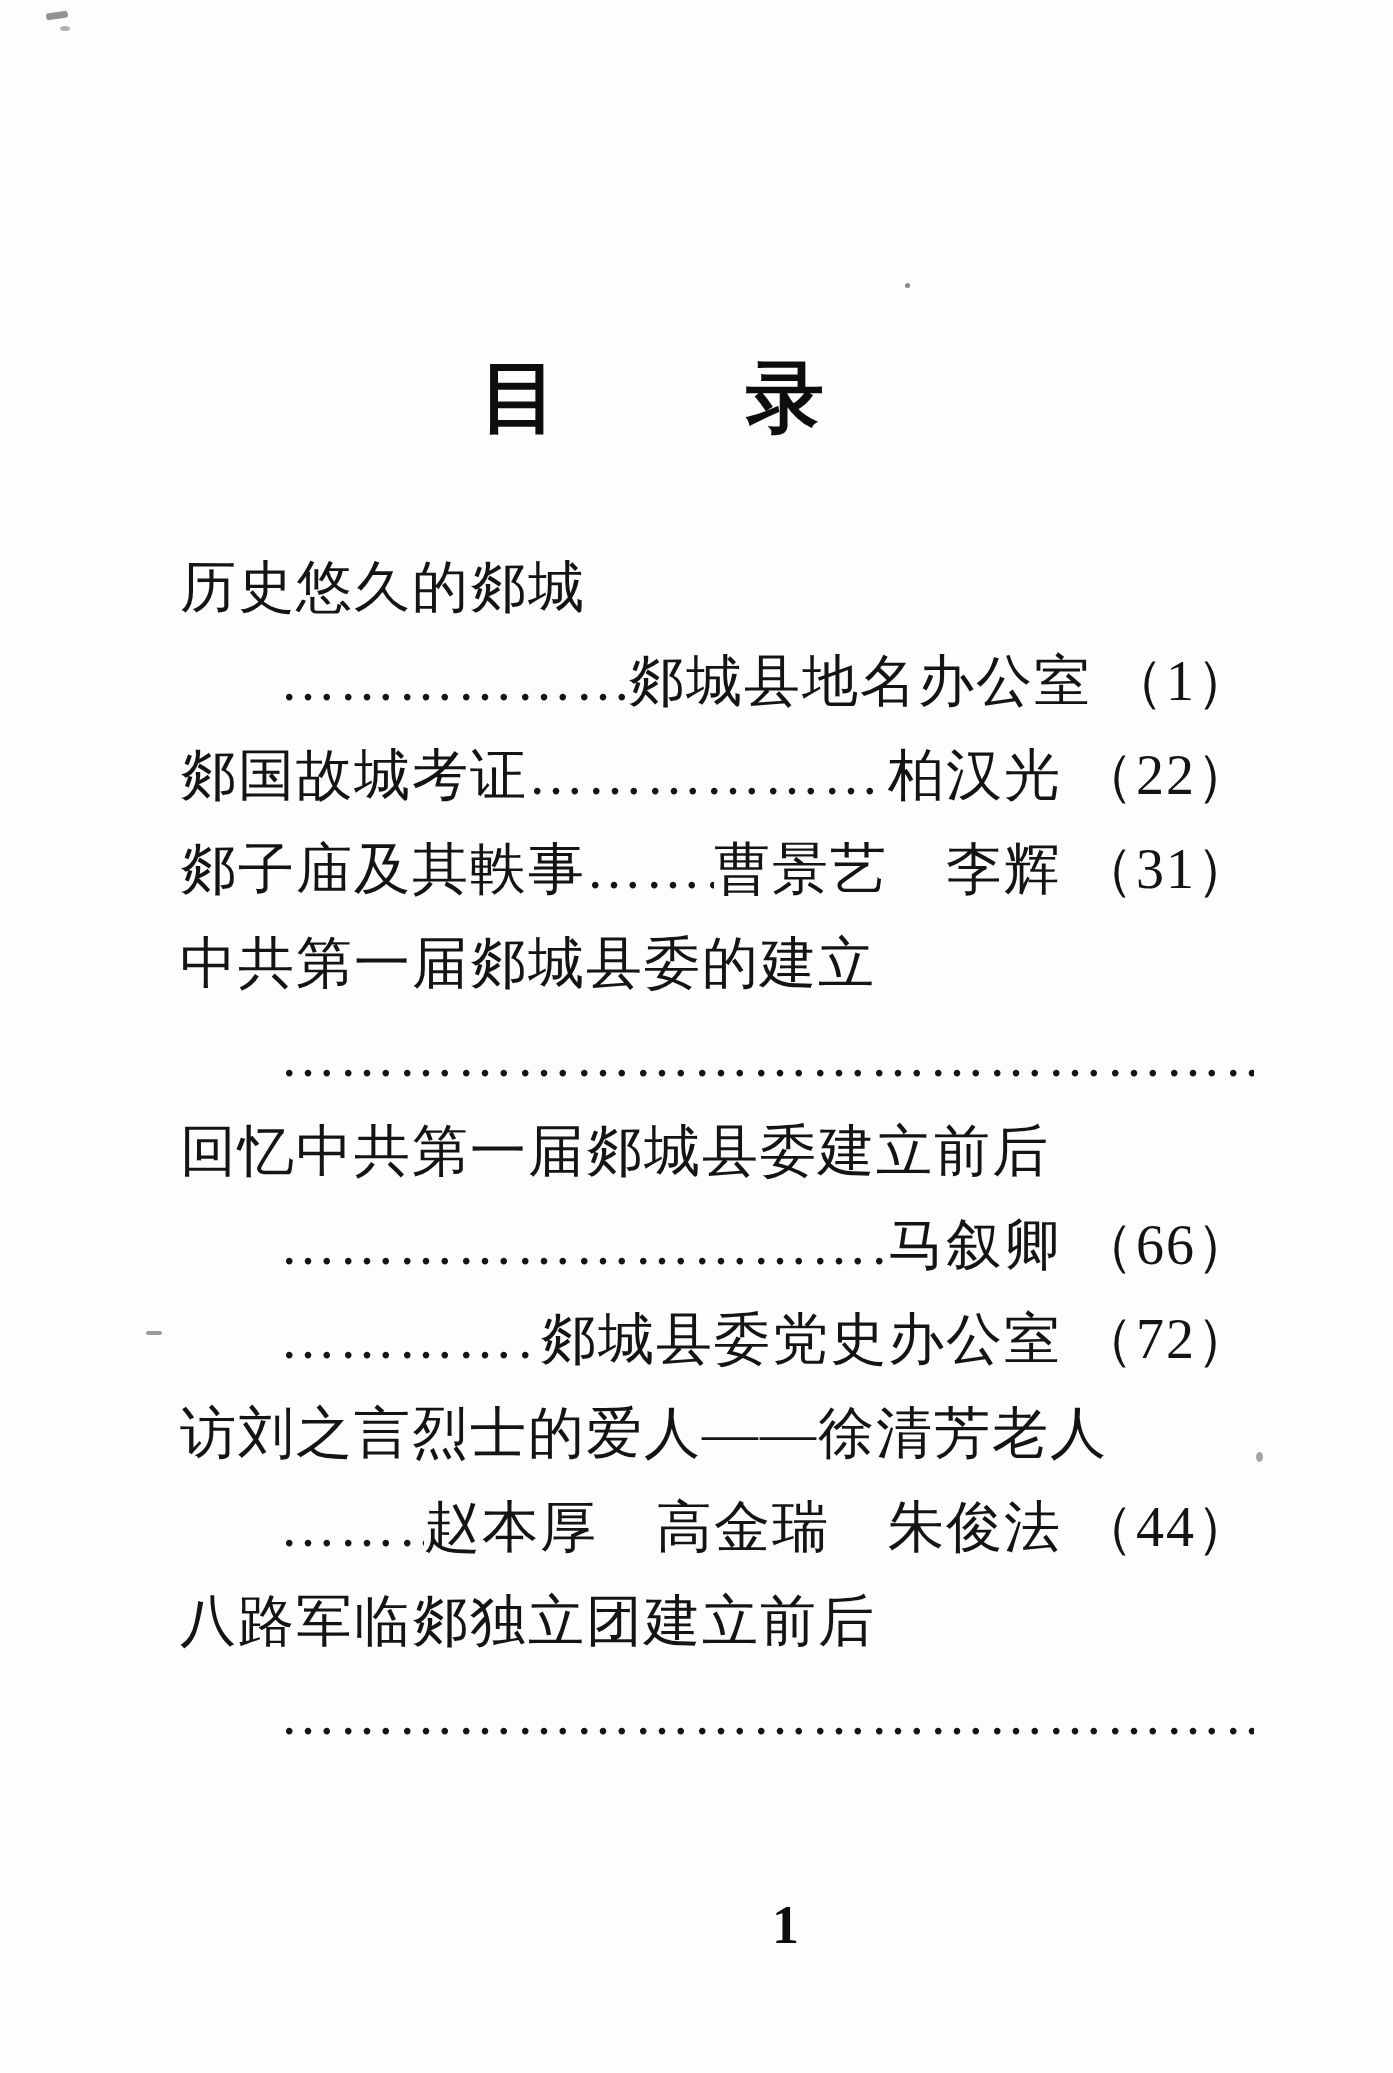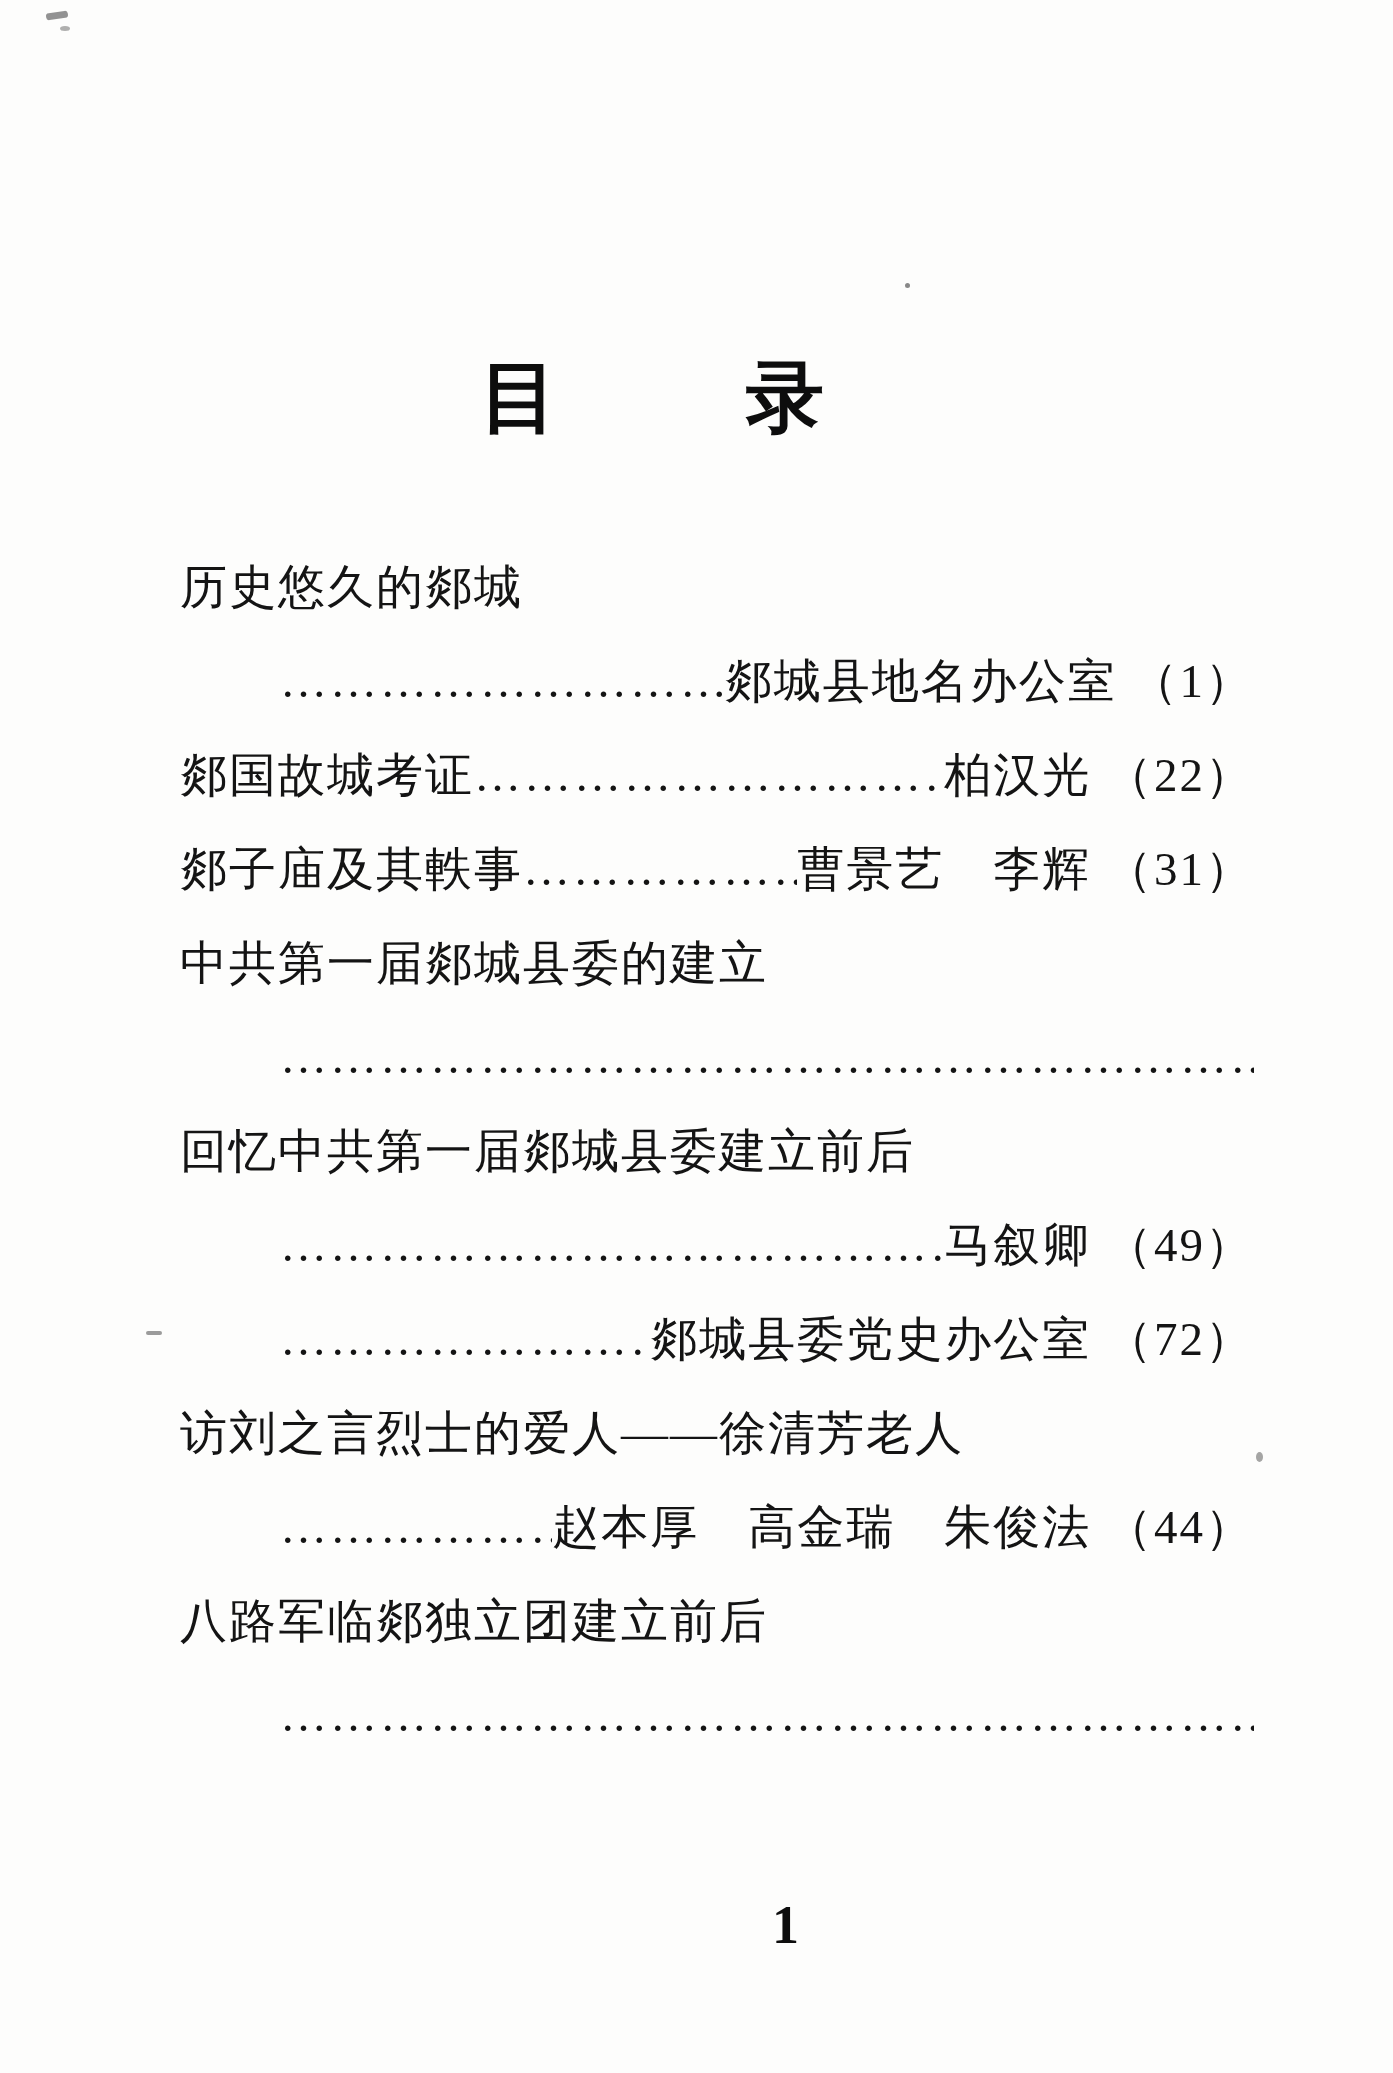--- a/index.html
+++ b/index.html
@@ -34,21 +34,21 @@
     position: absolute;
     left: 180px;
     top: 540px;
     width: 1074px;
   }
   .row {
     display: flex;
     align-items: center;
     height: 94px;
     line-height: 94px;
-    font-size: 47px;
+    font-size: 56px;
     white-space: nowrap;
   }
   .row.indent {
     padding-left: 100px;
   }
   .entry-text {
     flex: 0 0 auto;
     letter-spacing: 2px;
   }
   .leader {
@@ -116,21 +116,21 @@
     <div class="row indent">
       <span class="leader">…………………………………………………………………………</span>
     </div>
 
     <div class="row">
       <span class="entry-text">回忆中共第一届郯城县委建立前后</span>
     </div>
 
     <div class="row indent">
       <span class="leader">…………………………………………………………………………</span>
-      <span class="entry-right">马叙卿 （49）</span>
+      <span class="entry-right">马叙卿 （66）</span>
     </div>
 
 
     <div class="row indent">
       <span class="leader">…………………………………………………………………………</span>
       <span class="entry-right">郯城县委党史办公室 （72）</span>
     </div>
 
     <div class="row">
       <span class="entry-text">访刘之言烈士的爱人——徐清芳老人</span>

